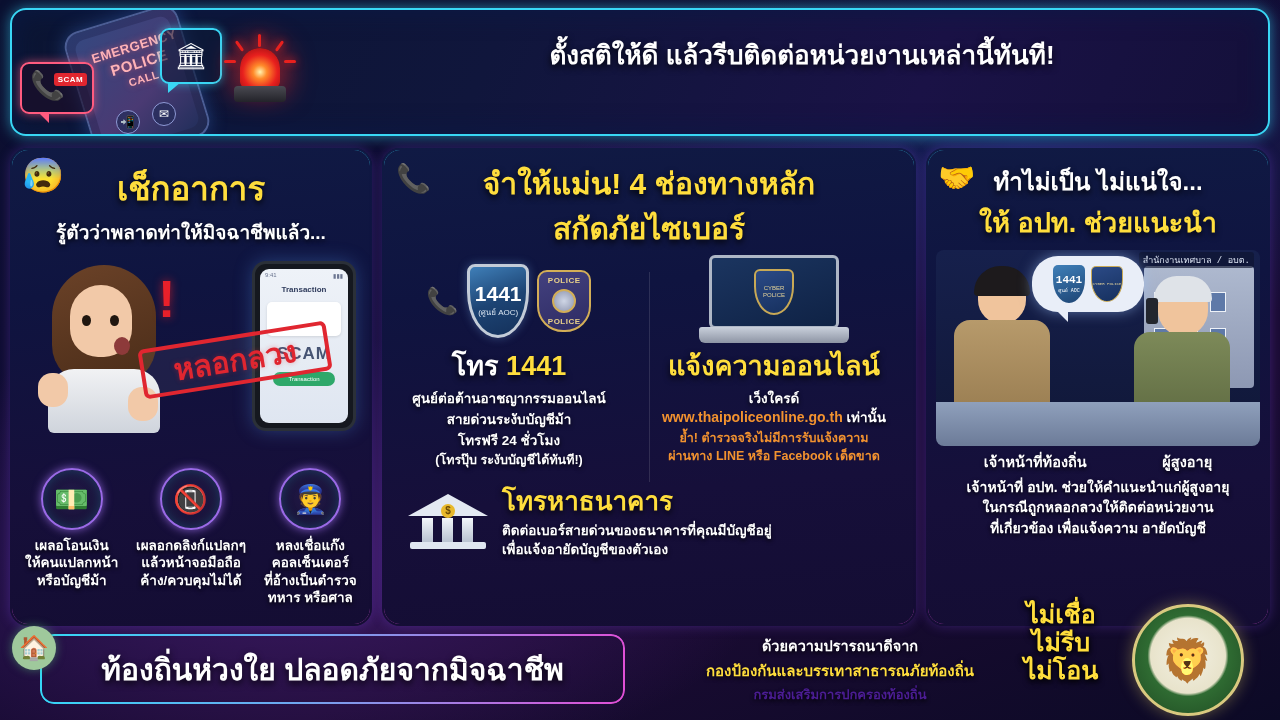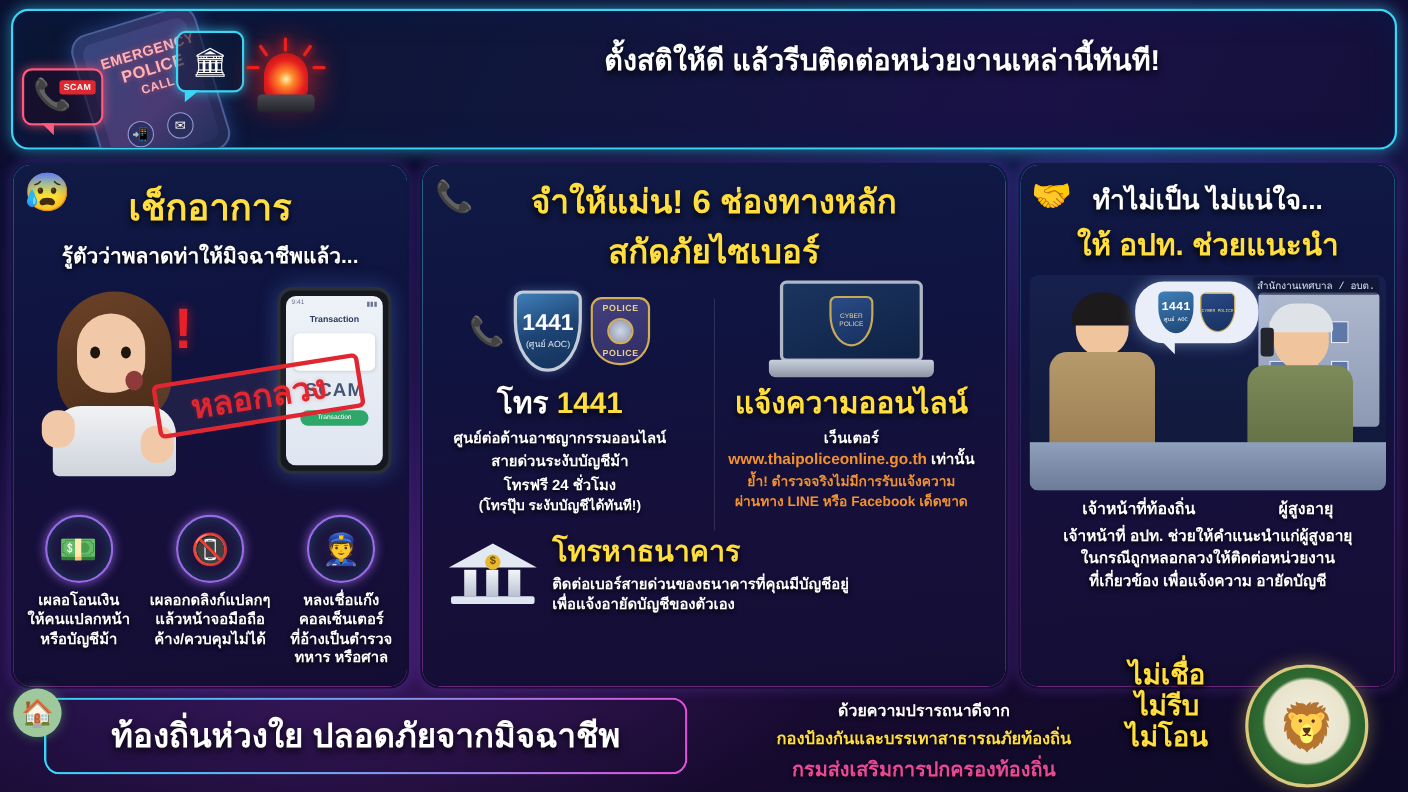--- a/index.html
+++ b/index.html
@@ -243,21 +243,21 @@
     -webkit-mask:linear-gradient(#000 0 0) content-box,linear-gradient(#000 0 0);
     -webkit-mask-composite:xor;mask-composite:exclude;}
   .footer-bar span{position:absolute;left:0;right:0;top:50%;transform:translateY(-50%);
     text-align:center;font-size:30px;font-weight:bold;color:#fff;text-shadow:0 3px 7px rgba(0,0,0,.85);}
   .house-ic{position:absolute;left:12px;top:626px;width:44px;height:44px;border-radius:50%;
     background:#9fc99c;display:flex;align-items:center;justify-content:center;font-size:24px;
     box-shadow:0 0 10px rgba(90,190,120,.5);}
   .credits{position:absolute;left:660px;top:634px;width:360px;text-align:center;}
   .cr1{font-size:14.5px;font-weight:bold;color:#fff;text-shadow:0 2px 4px rgba(0,0,0,.85);}
   .cr2{font-size:15px;font-weight:bold;color:#ffde3d;margin-top:2px;text-shadow:0 2px 4px rgba(0,0,0,.85);}
-  .cr3{font-size:18px;font-weight:bold;color:#ec4899;margin-top:1px;text-shadow:0 2px 4px rgba(0,0,0,.85);}
+  .cr3{font-size:13px;font-weight:bold;color:#4c1d95;margin-top:1px;text-shadow:0 2px 4px rgba(0,0,0,.85);}
   .slogan{position:absolute;left:1006px;top:600px;width:110px;text-align:center;}
   .slogan div{font-size:25px;font-weight:bold;color:#ffde3d;line-height:1.12;
     text-shadow:0 0 4px #000,0 3px 6px rgba(0,0,0,.9);}
   .seal-logo{position:absolute;left:1132px;top:604px;width:112px;height:112px;border-radius:50%;
     background:radial-gradient(circle at 50% 46%,#f2f0e2 0%,#e8e3cb 48%,#2f6b32 52%,#1f4a22 100%);
     border:3px solid #d9c97f;display:flex;align-items:center;justify-content:center;
     box-shadow:0 0 16px rgba(200,180,90,.45);}
   .seal-lion{font-size:42px;filter:sepia(1) saturate(3) hue-rotate(-10deg);}
 </style>
 </head>
@@ -352,21 +352,21 @@
 คอลเซ็นเตอร์
 ที่อ้างเป็นตำรวจ
 ทหาร หรือศาล</p>
       </div>
     </div>
   </div>
 
   <div class="panel p-mid">
     <div class="pm-head">
       <span class="pm-emoji">📞</span>
-      <div class="pm-t1">จำให้แม่น! 6 ช่องทางหลัก</div>
+      <div class="pm-t1">จำให้แม่น! 4 ช่องทางหลัก</div>
       <div class="pm-t2">สกัดภัยไซเบอร์</div>
     </div>
 
     <div class="mid-cols">
       <div class="vsep"></div>
 
       <div class="mcol left-col">
         <div class="badges">
           <span class="ph-ic">📞</span>
           <div class="shield">
@@ -389,21 +389,21 @@
       <div class="mcol">
         <div class="badges">
           <div class="laptop">
             <div class="lap-screen">
                 <div class="cyber">CYBER POLICE</div>
               </div>
             <div class="lap-base"></div>
           </div>
         </div>
         <div class="m-h2">แจ้งความออนไลน์</div>
-        <div class="m-body">เว็นเตอร์</div>
+        <div class="m-body">เว็งใครด์</div>
         <div>
           <span class="m-site">www.thaipoliceonline.go.th</span><span class="m-body" style="display:inline"> เท่านั้น</span>
         </div>
         <div class="m-warn">ย้ำ! ตำรวจจริงไม่มีการรับแจ้งความ</div>
         <div class="m-warn" style="margin-top:0">ผ่านทาง LINE หรือ Facebook เด็ดขาด</div>
       </div>
     </div>
 
     <div class="bank-row">
       <div class="bank-ic">

